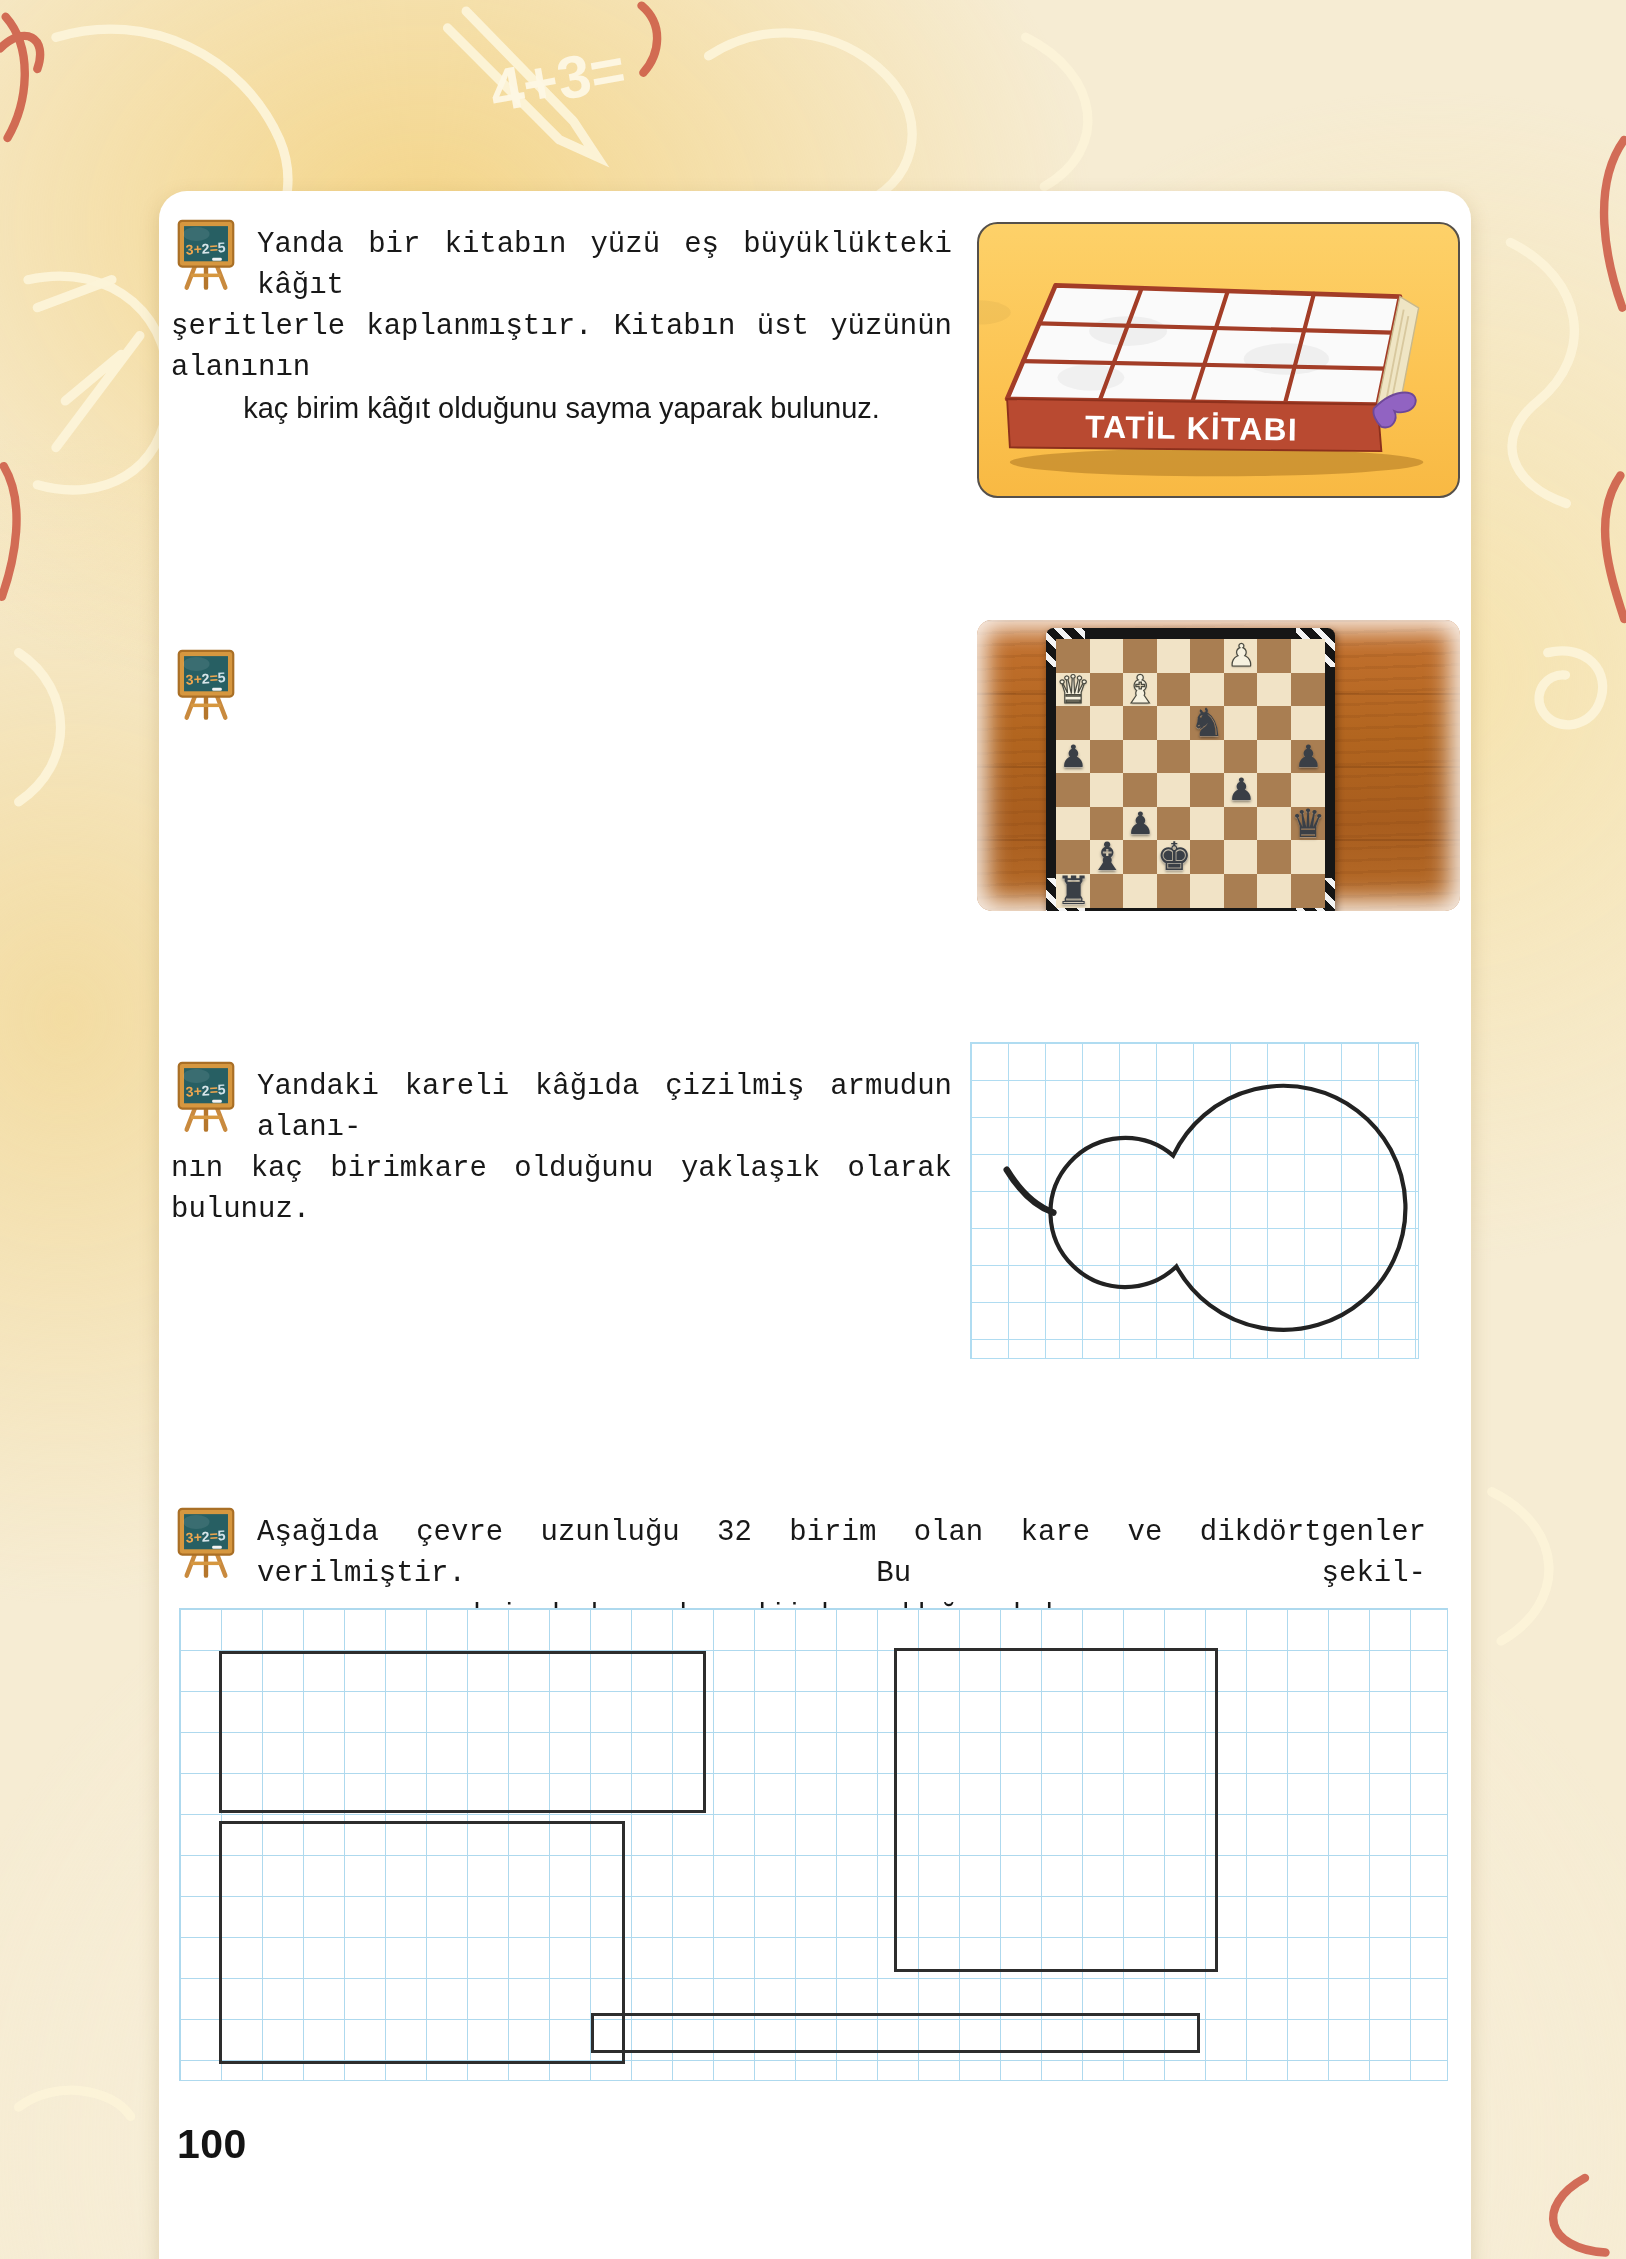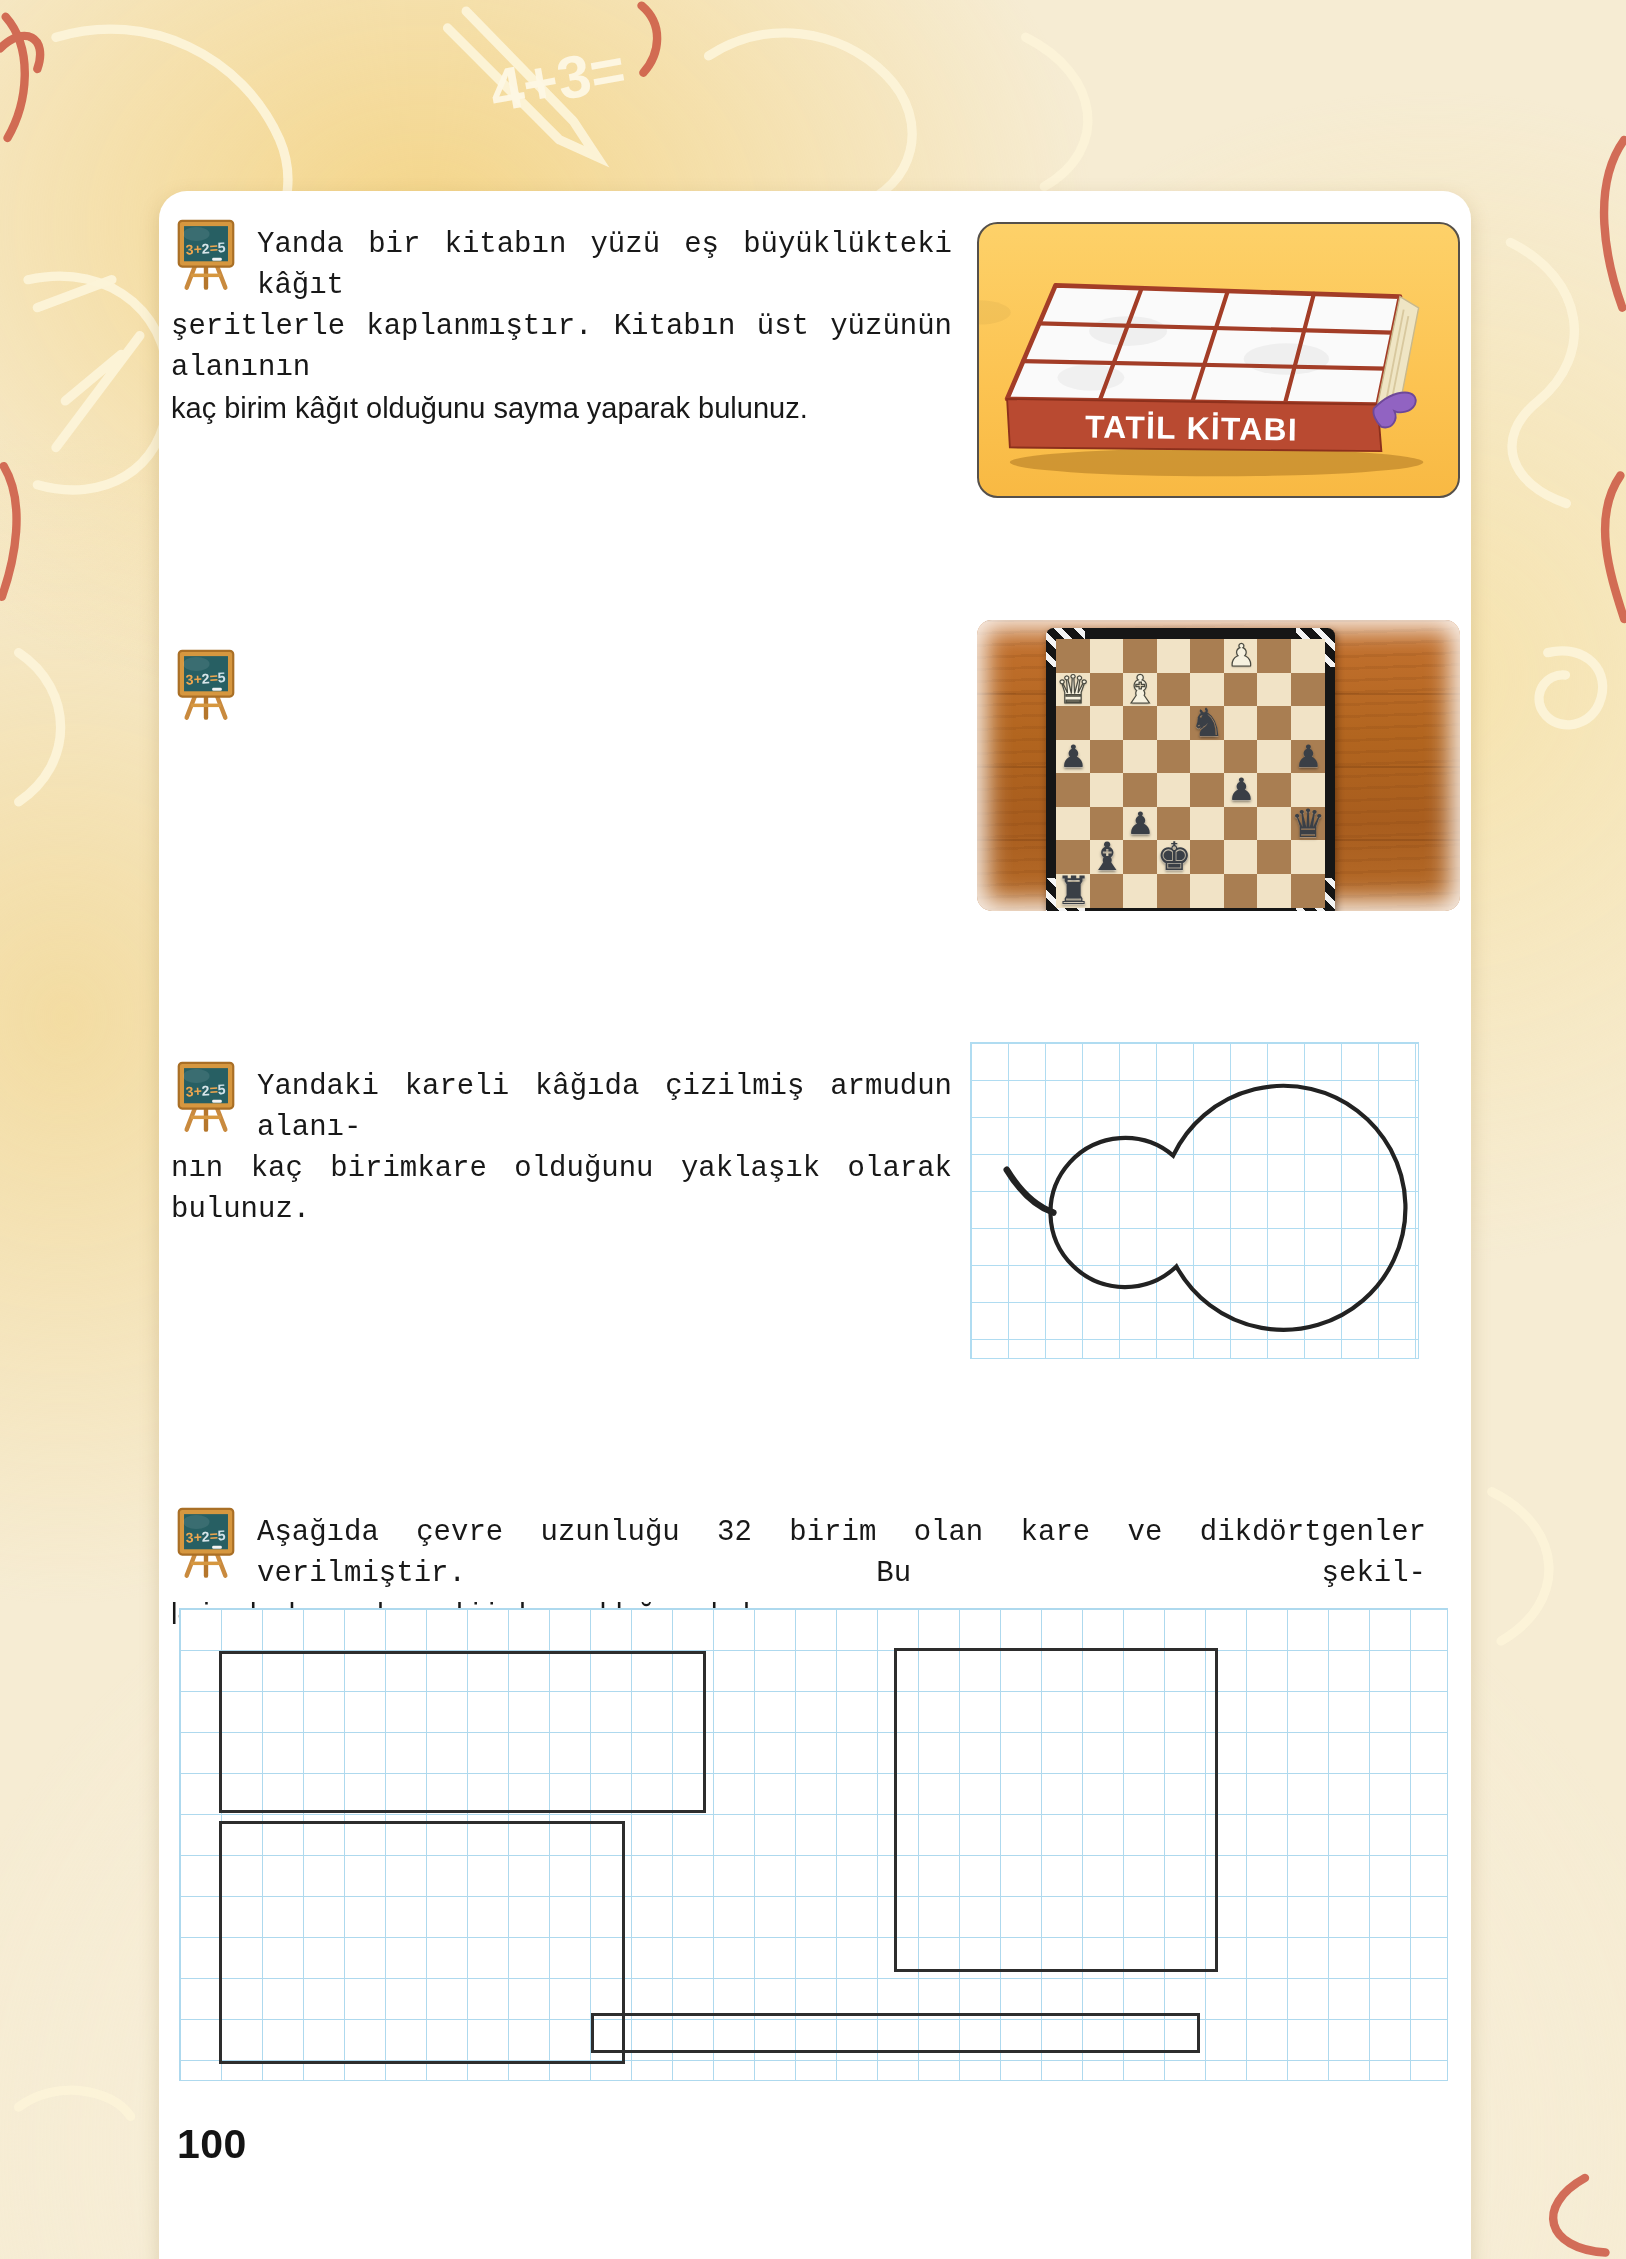--- a/index.html
+++ b/index.html
@@ -13,21 +13,21 @@
       radial-gradient(1119px 932px at 50% 95%, #f8f0dd 0%, rgba(248,240,221,0) 80%),
       #f6ecd3;
   }
   #doodles{position:absolute;left:0;top:0;z-index:0;}
   .card{
     position:absolute;left:159px;top:191px;width:1312px;height:2107px;
     background:#ffffff;border-radius:28px;z-index:1;
     box-shadow:0 7.5px 20.5px rgba(130,95,30,.22);
   }
   .ex{position:absolute;z-index:2;color:#181818;font-size:29px;line-height:41px;}
-  .ex .line{display:block;width:100%;}
+  .ex .line{display:block;width:100%;text-align:center;}
   .ex .line.j{text-align:justify;text-align-last:justify;font-family:Liberation Mono, monospace;}
   .ex .line.first{padding-left:86px;box-sizing:border-box;}
   #ex1{left:171px;top:224px;width:781px;}
   #ex2{left:171px;top:654px;width:781px;}
   #ex3{left:171px;top:1066px;width:781px;}
   #ex4{left:171px;top:1512px;width:1255px;}
   .board-icon{position:absolute;left:5.6px;top:-4.7px;width:58px;height:74px;z-index:3;}
   .board-icon svg{display:block;}
 
   

